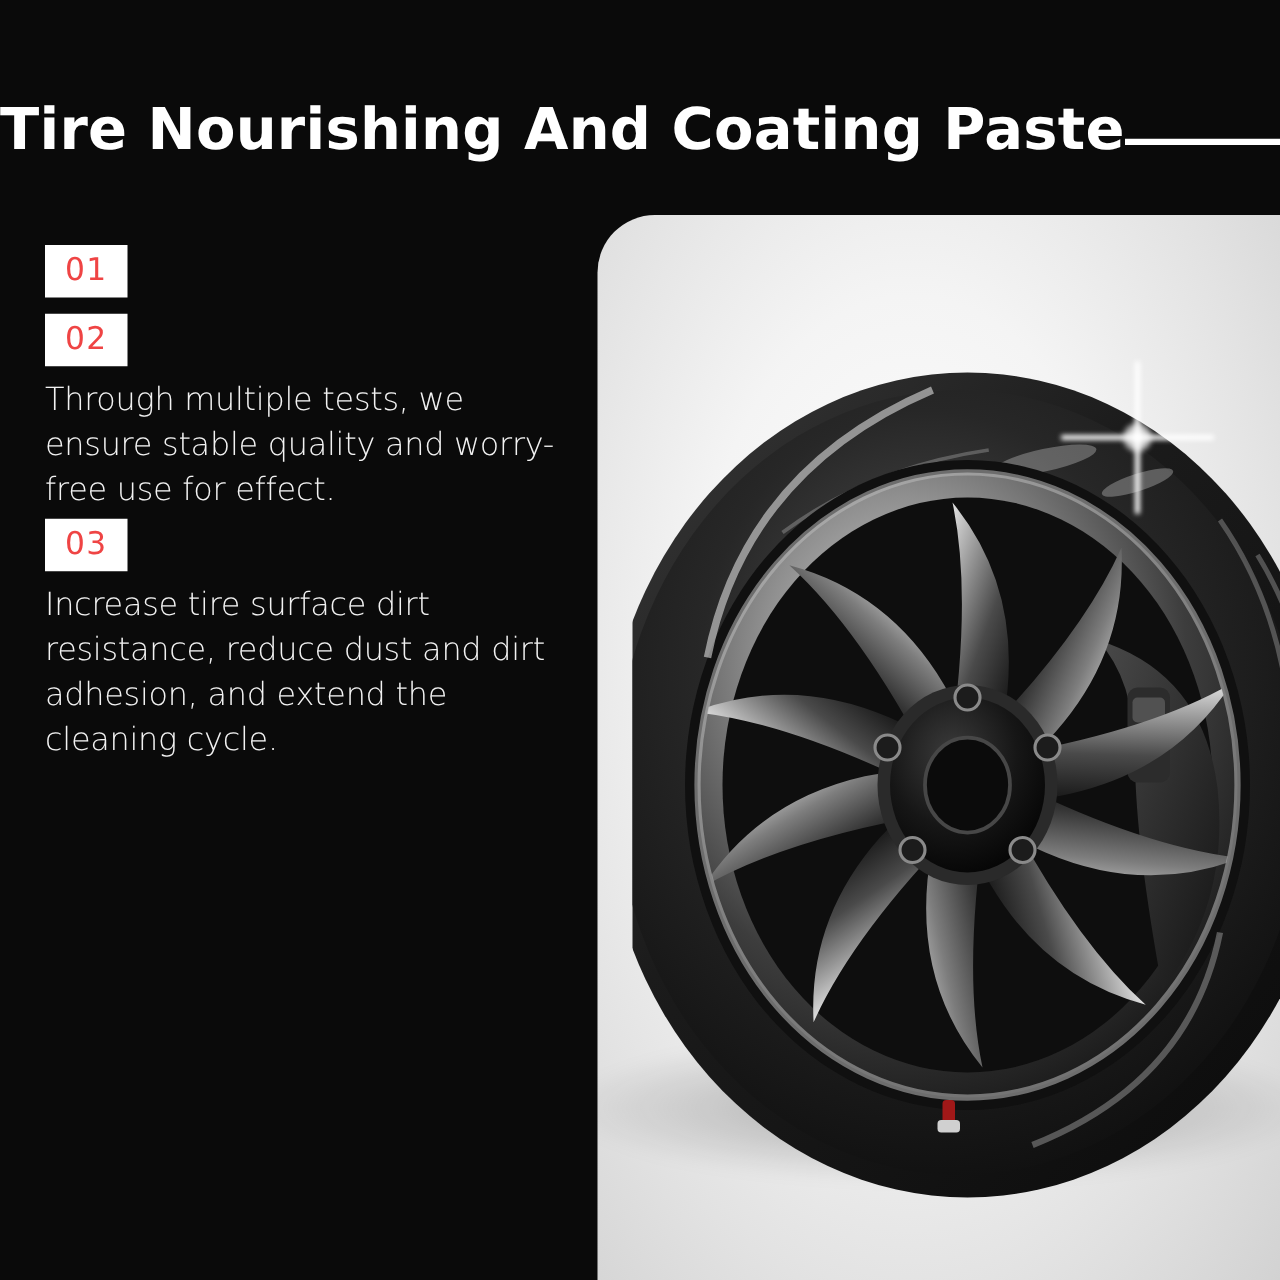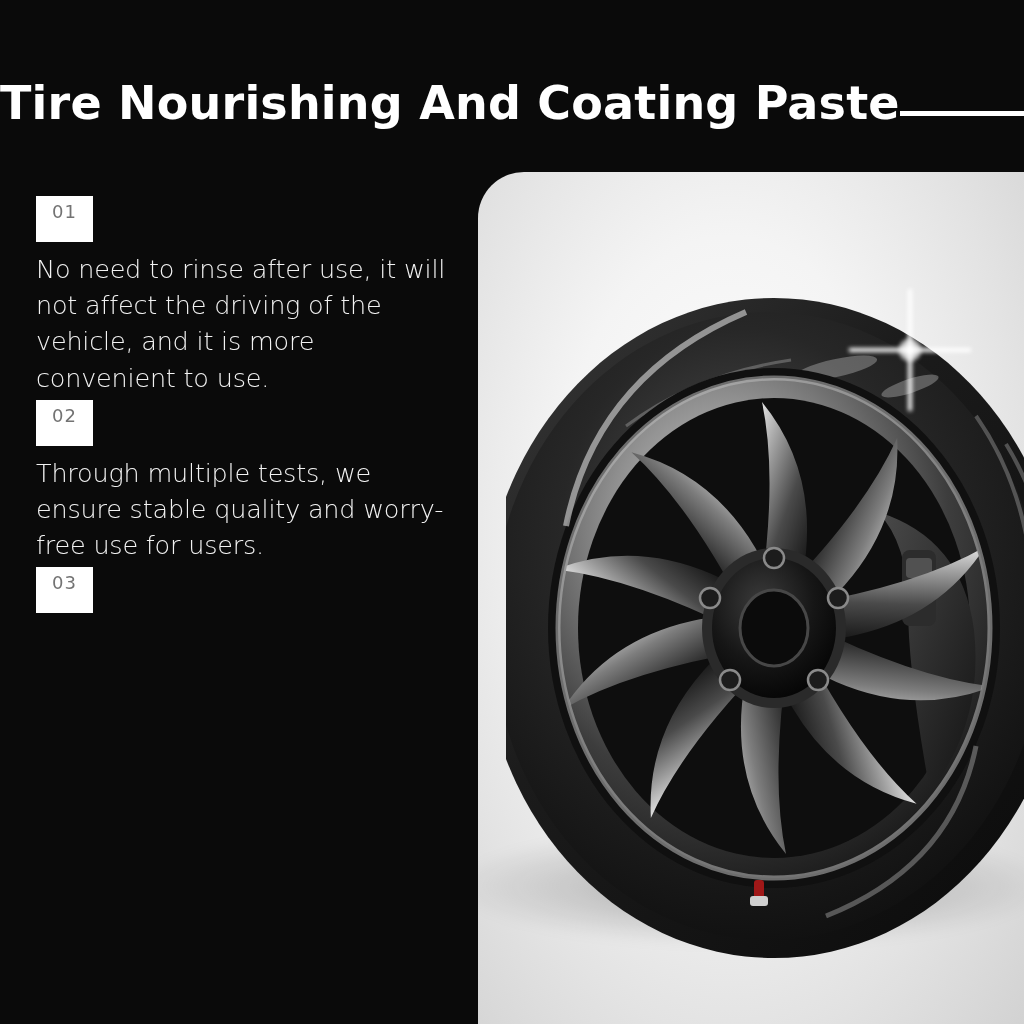--- a/index.html
+++ b/index.html
@@ -50,25 +50,25 @@
     left: 0;
     top: 196px;
     width: 470px;
     padding-left: 36px;
     padding-right: 12px;
   }
   .feature { margin-bottom: 4px; }
   .badge {
     display: inline-block;
     background: #ffffff;
-    color: #737373;
-    font-size: 18px;
+    color: #ef4444;
+    font-size: 25px;
     font-weight: 400;
     line-height: 1;
-    padding: 7px 16px 21px 16px;
+    padding: 7px 16px 10px 16px;
     letter-spacing: 1px;
     margin-bottom: 9px;
     font-family: "DejaVu Sans", sans-serif;
   }
   .feature-text {
     color: #f2f2f2;
     font-size: 25.5px;
     line-height: 1.42;
     font-weight: 300;
     font-family: "DejaVu Sans", sans-serif;
@@ -140,31 +140,31 @@
 
   <div class="header">
     <div class="title">Tire Nourishing And Coating Paste</div>
     <div class="title-underline"></div>
   </div>
 
   <div class="features">
 
     <div class="feature">
       <div class="badge">01</div>
-      <div class="feature-text">No need to rinse after use, it will not affect the driving of the vehicle, and it is more convenient to use.</div>
     </div>
 
 
     <div class="feature">
       <div class="badge">02</div>
-      <div class="feature-text">Through multiple tests, we ensure stable quality and worry-free use for users.</div>
+      <div class="feature-text">Through multiple tests, we ensure stable quality and worry-free use for effect.</div>
     </div>
 
     <div class="feature">
       <div class="badge">03</div>
+      <div class="feature-text">Increase tire surface dirt resistance, reduce dust and dirt adhesion, and extend the cleaning cycle.</div>
     </div>
 
   </div>
 
   <div class="image-panel">
     <div class="floor-shadow"></div>
 
     <div class="wheel-wrap">
       <svg class="wheel-svg" width="560" height="700" viewBox="0 0 560 700" xmlns="http://www.w3.org/2000/svg">
         <defs>

